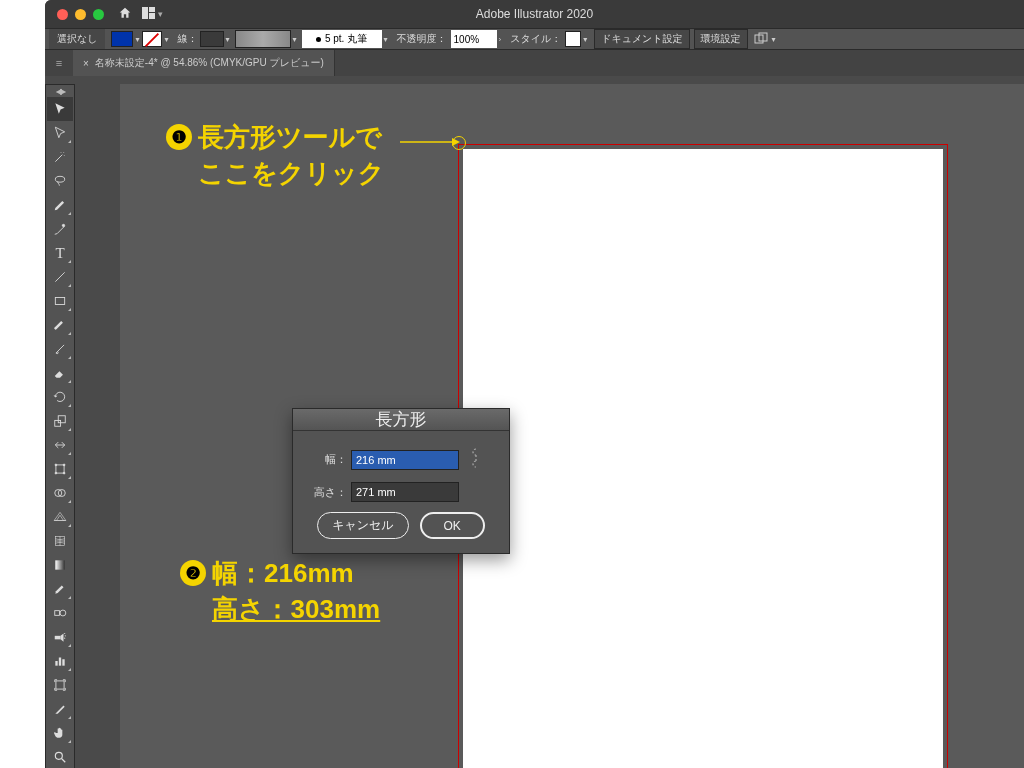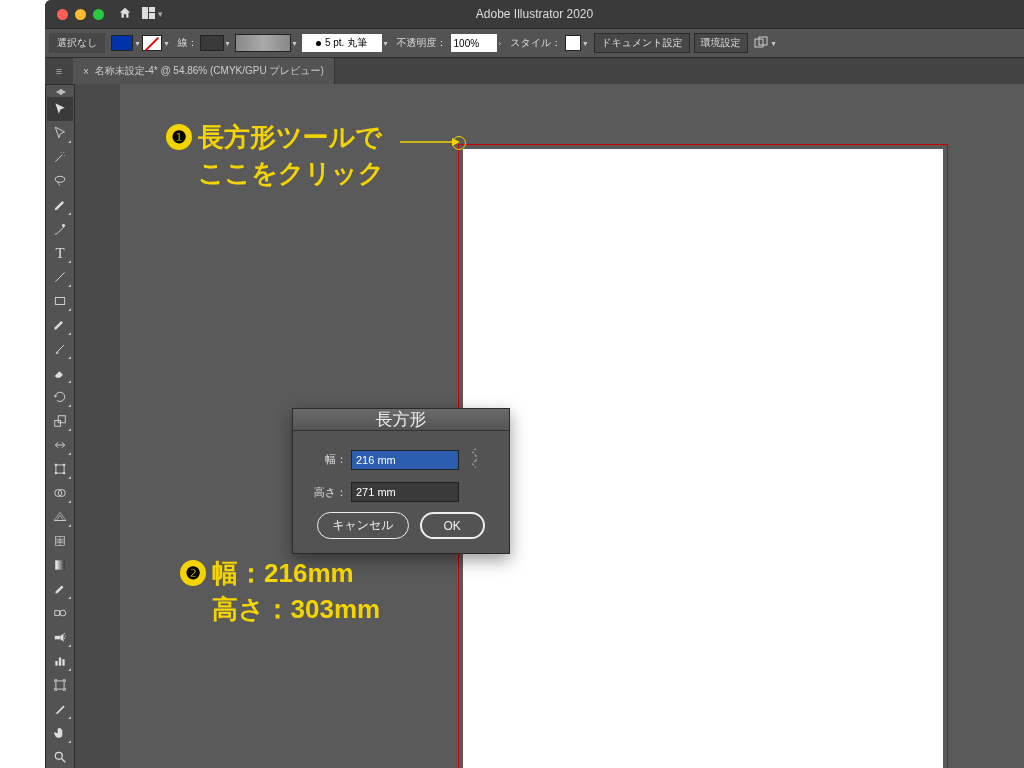--- a/index.html
+++ b/index.html
@@ -10,21 +10,21 @@
   .traffic { display: flex; gap: 7px; margin-left: 12px; }
   .tl { width: 11px; height: 11px; border-radius: 50%; }
   .red { background: #ff5f57; }
   .yellow { background: #febc2e; }
   .green { background: #28c840; }
   .home-ico { margin-left: 14px; color: #ddd; font-size: 13px; }
   .grid-ico { margin-left: 10px; color: #ddd; font-size: 12px; }
   .chev-ico { margin-left: 2px; color: #aaa; font-size: 9px; }
   .titlebar .apptitle { position: absolute; left: 50%; transform: translateX(-50%); color: #ddd; font-size: 12px; }
   
-  .optbar { height: 30px; background: #535353; display: flex; align-items: center; font-size: 10px; color: #ddd; padding: 0 4px; border-top: 1px solid #2a2a2a; border-bottom: 1px solid #2a2a2a;}
+  .optbar { height: 22px; background: #535353; display: flex; align-items: center; font-size: 10px; color: #ddd; padding: 0 4px; border-top: 1px solid #2a2a2a; border-bottom: 1px solid #2a2a2a;}
   .optbar .sel-none { background: #474747; padding: 3px 8px; margin-right: 6px;}
   .swatch-fill { width: 22px; height: 16px; background: #0033aa; border: 1px solid #222; }
   .drop { color:#ccc; font-size:8px; margin: 0 3px 0 2px; }
   .swatch-stroke { width: 20px; height: 16px; background: #fff; border: 1px solid #222; position: relative; display:flex; align-items:center; justify-content:center;}
   .swatch-stroke::after { content:''; position:absolute; left:0; right:0; top:50%; border-top:2px solid #d00; transform: rotate(-45deg);}
   .olabel { margin: 0 2px 0 6px; }
   .stroke-w-field { width: 24px; height:16px; background:#3a3a3a; border:1px solid #222; }
   .stroke-prof { width: 56px; height:18px; background: linear-gradient(to right, #888, #aaa, #888); border:1px solid #222; margin-left:2px;}
   .brush-field { width: 80px; height:18px; background:#fff; color:#000; display:flex; align-items:center; justify-content:center; margin-left:2px; font-size:10px;}
   .opacity-field { width: 46px; height:18px; background:#fff; color:#000; display:flex; align-items:center; padding:0 3px; font-size:10px; margin-left:2px;}
@@ -174,21 +174,21 @@
           <button class="dlg-btn">キャンセル</button>
           <button class="dlg-btn ok">OK</button>
         </div>
       </div>
     </div>
 
     <div class="anno-bubble" style="left:60px;top:476px;">
         <span>❷</span>
       </div>
     <div class="anno-text" style="left:92px;top:472px;">幅：216mm</div>
-    <div class="anno-text" style="left:92px;top:508px;">高さ：303mm</div>
+    <div class="anno-text" style="left:92px;top:508px;text-decoration:underline;">高さ：303mm</div>
   </div>
 </div>
 
 <div class="toolbar">
   <div class="tarrows">◀▶</div>
   <div class="tool sel">
       <svg width="14" height="14" viewBox="0 0 24 24" fill="#ddd">
         <path d="M4 2l6 18 3-7 7-3z"></path>
       </svg>
     </div>

